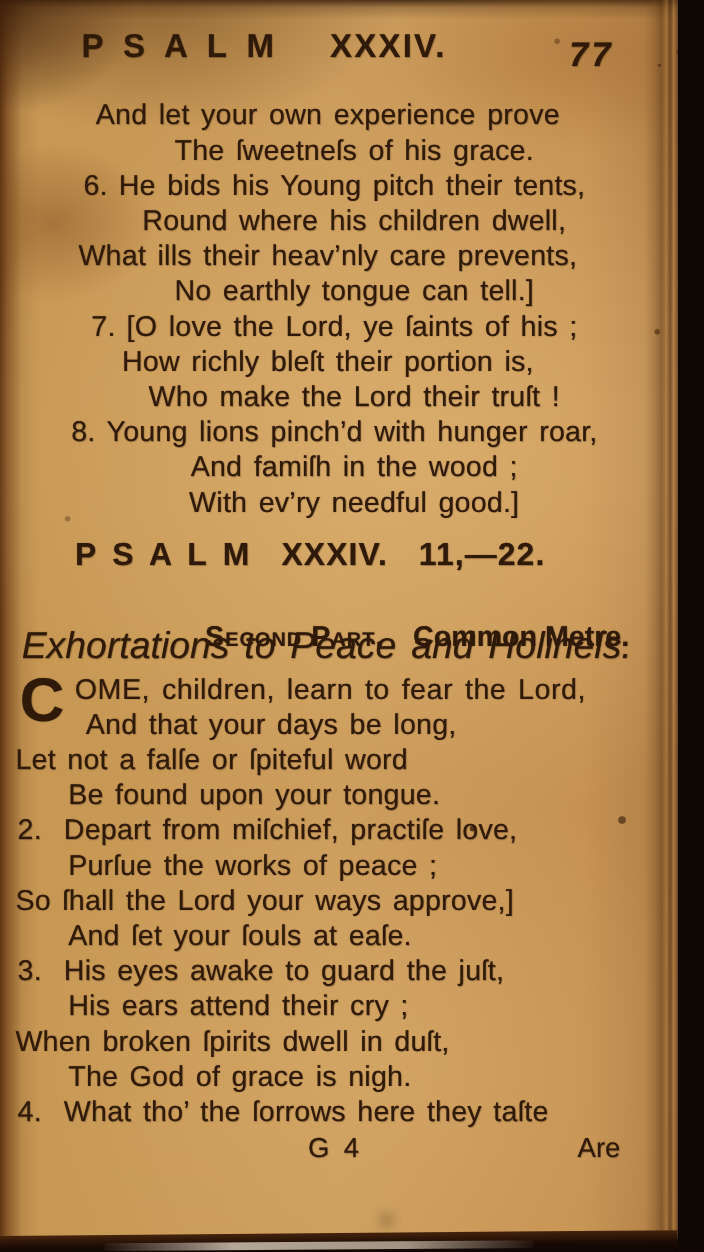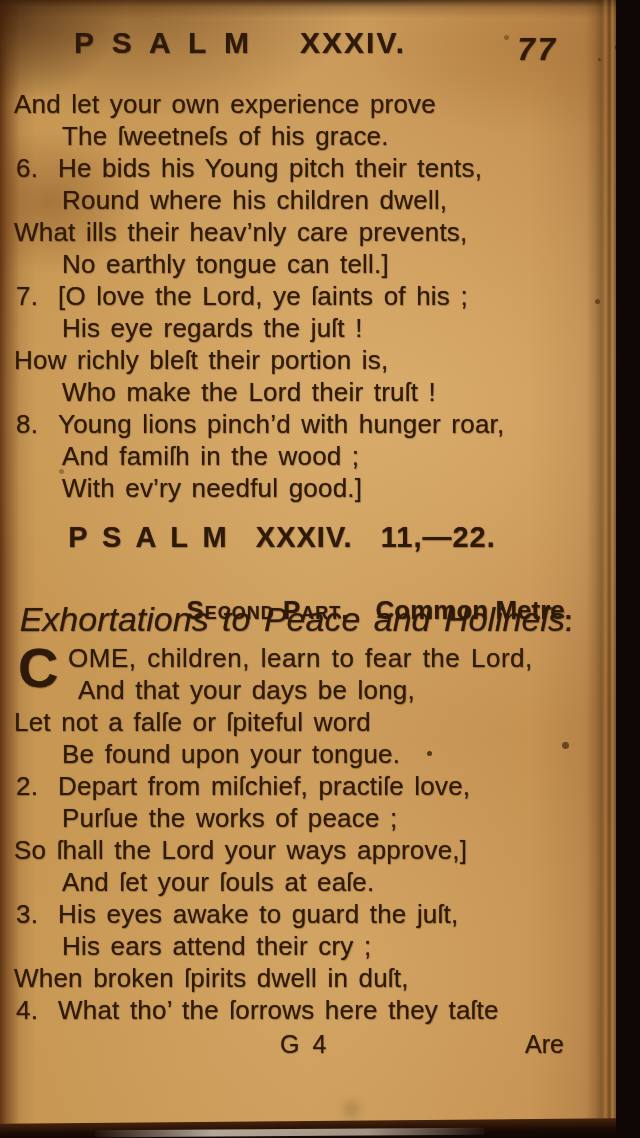--- a/index.html
+++ b/index.html
@@ -59,21 +59,21 @@
   }
   .page-header { position:relative; height:40px; margin-top:24px; }
   .psalm-title {
     position:absolute; left:62px; top:2px; font-size:30px; font-weight:bold;
     letter-spacing:2px; word-spacing:6px; white-space:pre;
   }
   .page-num {
     position:absolute; right:24px; top:8px; font-size:31px; font-style:italic;
     letter-spacing:3px; font-weight:bold;
   }
-  .block1 { margin-top:24px; }
+  .block1 { margin-top:24px;text-align:center; }
   .block2 { margin-top:8px; position:relative; }
   .line { height:32px; line-height:32px; font-size:26px; white-space:nowrap; word-spacing:3px; letter-spacing:0.2px; }
   .i0 { padding-left:2px; }
   .i1 { padding-left:50px; }
   .i1d { padding-left:66px; }
   .vnum { display:inline-block; width:42px; padding-left:2px; }
   .heading2 {
     margin-top:16px; height:34px; line-height:34px; text-align:center;
     font-size:29px; font-weight:bold; letter-spacing:1px; word-spacing:5px;
     white-space:pre; padding-right:30px;
@@ -112,21 +112,20 @@
     </div>
 
     <div class="block1">
       <div class="line i0"><span class="ltext">And let your own experience prove</span></div>
       <div class="line i1"><span class="ltext">The ſweetneſs of his grace.</span></div>
       <div class="line i0"><span class="vnum">6.</span><span class="ltext">He bids his Young pitch their tents,</span></div>
       <div class="line i1"><span class="ltext">Round where his children dwell,</span></div>
       <div class="line i0"><span class="ltext">What ills their heav’nly care prevents,</span></div>
       <div class="line i1"><span class="ltext">No earthly tongue can tell.]</span></div>
       <div class="line i0"><span class="vnum">7.</span><span class="ltext">[O love the Lord, ye ſaints of his ;</span></div>
-      <div class="line i1"><span class="ltext">His eye regards the juſt !</span></div>
       <div class="line i0"><span class="ltext">How richly bleſt their portion is,</span></div>
       <div class="line i1"><span class="ltext">Who make the Lord their truſt !</span></div>
       <div class="line i0"><span class="vnum">8.</span><span class="ltext">Young lions pinch’d with hunger roar,</span></div>
       <div class="line i1"><span class="ltext">And famiſh in the wood ;</span></div>
       <div class="line i1"><span class="ltext">With ev’ry needful good.]</span></div>
     </div>
 
     <div class="heading2">P S A L M  XXXIV.  11,—22.</div>
 
     <div class="subheading">
@@ -141,20 +140,21 @@
       <div class="line i1d"><span class="ltext">And that your days be long,</span></div>
       <div class="line i0"><span class="ltext">Let not a falſe or ſpiteful word</span></div>
       <div class="line i1"><span class="ltext">Be found upon your tongue.</span></div>
       <div class="line i0"><span class="vnum">2.</span><span class="ltext">Depart from miſchief, practiſe love,</span></div>
       <div class="line i1"><span class="ltext">Purſue the works of peace ;</span></div>
       <div class="line i0"><span class="ltext">So ſhall the Lord your ways approve,]</span></div>
       <div class="line i1"><span class="ltext">And ſet your ſouls at eaſe.</span></div>
       <div class="line i0"><span class="vnum">3.</span><span class="ltext">His eyes awake to guard the juſt,</span></div>
       <div class="line i1"><span class="ltext">His ears attend their cry ;</span></div>
       <div class="line i0"><span class="ltext">When broken ſpirits dwell in duſt,</span></div>
+      <div class="line i1"><span class="ltext">The God of grace is nigh.</span></div>
       <div class="line i0"><span class="vnum">4.</span><span class="ltext">What tho’ the ſorrows here they taſte</span></div>
     </div>
 
     <div class="footer">
       <span class="signature">G 4</span>
       <span class="catchword">Are</span>
     </div>
 
   </div>
 

